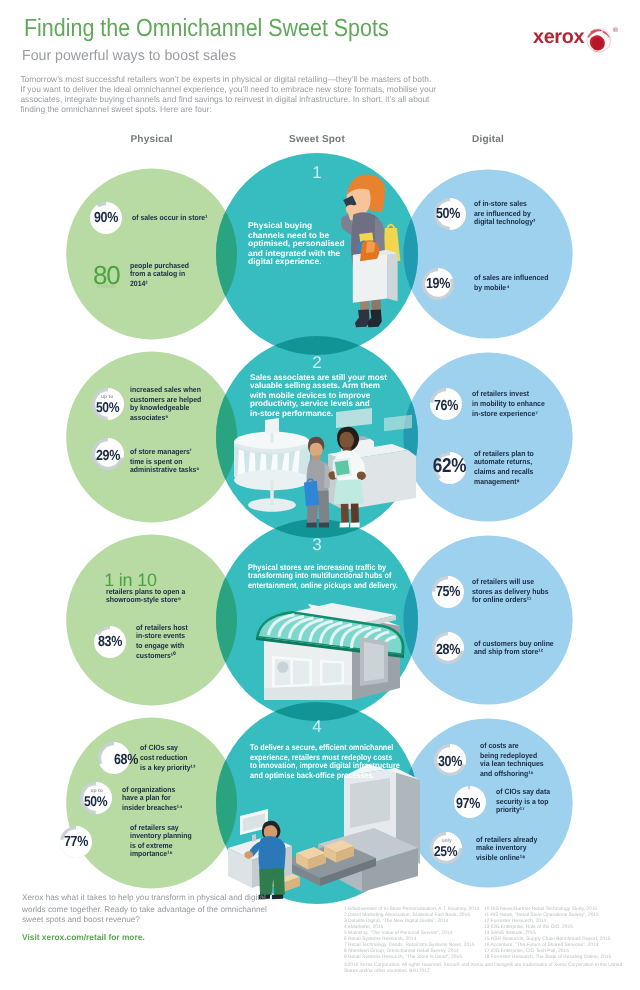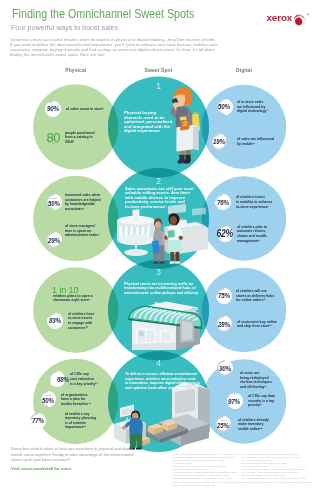--- a/index.html
+++ b/index.html
@@ -21,21 +21,21 @@
 
   .illus{position:absolute;}
   .colcap{position:absolute;top:66.5px;font-size:5.0px;color:#75787c;font-weight:700;
           text-align:center;letter-spacing:0.1px;width:80px;}
 
   .secnum{position:absolute;color:#c9f0ee;font-size:8.5px;text-align:center;
           width:40px;font-weight:400;line-height:10px;}
   .sectext{position:absolute;color:#ffffff;font-weight:700;}
   .sectext div{font-size:4.1px;white-space:nowrap;}
 
-  .stat{position:absolute;font-style:italic;}
+  .stat{position:absolute;}
   .ringwrap{position:absolute;left:0;top:0;}
   .ringlbl{position:absolute;left:0;top:0;width:100%;height:100%;
            display:flex;align-items:center;justify-content:center;
            font-weight:700;color:#1b2a43;letter-spacing:-0.2px;}
   .ringlbl > span{display:inline-block;transform:scaleX(0.857);}
   .overlbl{position:absolute;left:0;width:100%;text-align:center;font-size:2.5px;
            color:#9a9da1;font-weight:700;line-height:3px;}
   .stxt{position:absolute;font-weight:700;color:#1b2a43;transform-origin:left top;
         transform:scaleX(0.908);}
   .stxt div{font-size:3.8px;line-height:4.6px;white-space:nowrap;}
@@ -460,21 +460,21 @@
   <div class="ringlbl" style="font-size:7.1px;padding-top:2.1px">
         <span>50%</span>
       </div>
 </div>
 <div class="stxt" style="left:64.9px;top:193.20px">
   <div>increased sales when</div>
   <div>customers are helped</div>
   <div>by knowledgeable</div>
   <div>associates⁵</div>
 </div>
-<div class="stat" style="left:46.20px;top:232px;width:16.0px;height:16.0px">
+<div class="stat" style="left:46.20px;top:219px;width:16.0px;height:16.0px">
   <svg class="ringwrap" width="16.0" height="16.0" viewBox="0 0 16.0 16.0">
    <circle cx="8.0" cy="8.0" r="7.125" fill="none" stroke="#c9d0d6" stroke-width="1.75"></circle>
    <circle cx="8.0" cy="8.0" r="7.125" fill="none" stroke="#ffffff" stroke-width="1.75" stroke-dasharray="12.983 31.785" transform="rotate(-90 8.0 8.0)"></circle>
    <circle cx="8.0" cy="8.0" r="6.40" fill="#ffffff"></circle>
   </svg>
   <div class="ringlbl" style="font-size:7.3px">
         <span>29%</span>
       </div>
 </div>
 <div class="stxt" style="left:65.4px;top:224.20px">
@@ -603,21 +603,21 @@
   <div class="ringlbl" style="font-size:7.3px">
         <span>77%</span>
       </div>
 </div>
 <div class="stxt" style="left:65.2px;top:411.50px">
   <div>of retailers say</div>
   <div>inventory planning</div>
   <div>is of extreme</div>
   <div>importance¹⁵</div>
 </div>
-<div class="stat" style="left:217.20px;top:360px;width:16.0px;height:16.0px">
+<div class="stat" style="left:217.20px;top:372.00px;width:16.0px;height:16.0px">
   <svg class="ringwrap" width="16.0" height="16.0" viewBox="0 0 16.0 16.0">
    <circle cx="8.0" cy="8.0" r="7.125" fill="none" stroke="#c9d0d6" stroke-width="1.75"></circle>
    <circle cx="8.0" cy="8.0" r="7.125" fill="none" stroke="#ffffff" stroke-width="1.75" stroke-dasharray="13.430 31.337" transform="rotate(-90 8.0 8.0)"></circle>
    <circle cx="8.0" cy="8.0" r="6.40" fill="#ffffff"></circle>
   </svg>
   <div class="ringlbl" style="font-size:7.3px">
         <span>30%</span>
       </div>
 </div>
 <div class="stxt" style="left:240.2px;top:371.00px">

